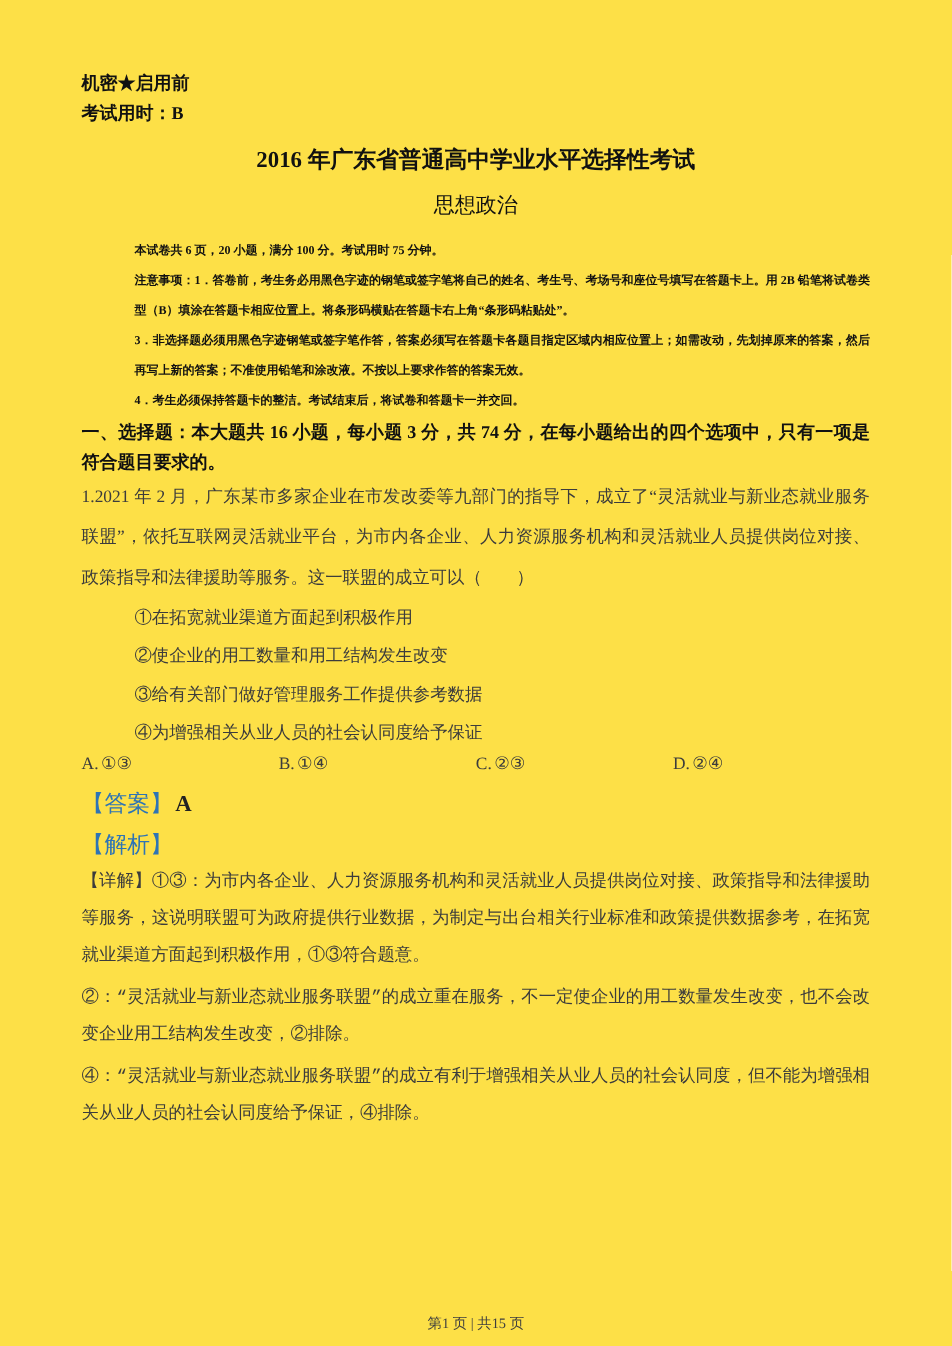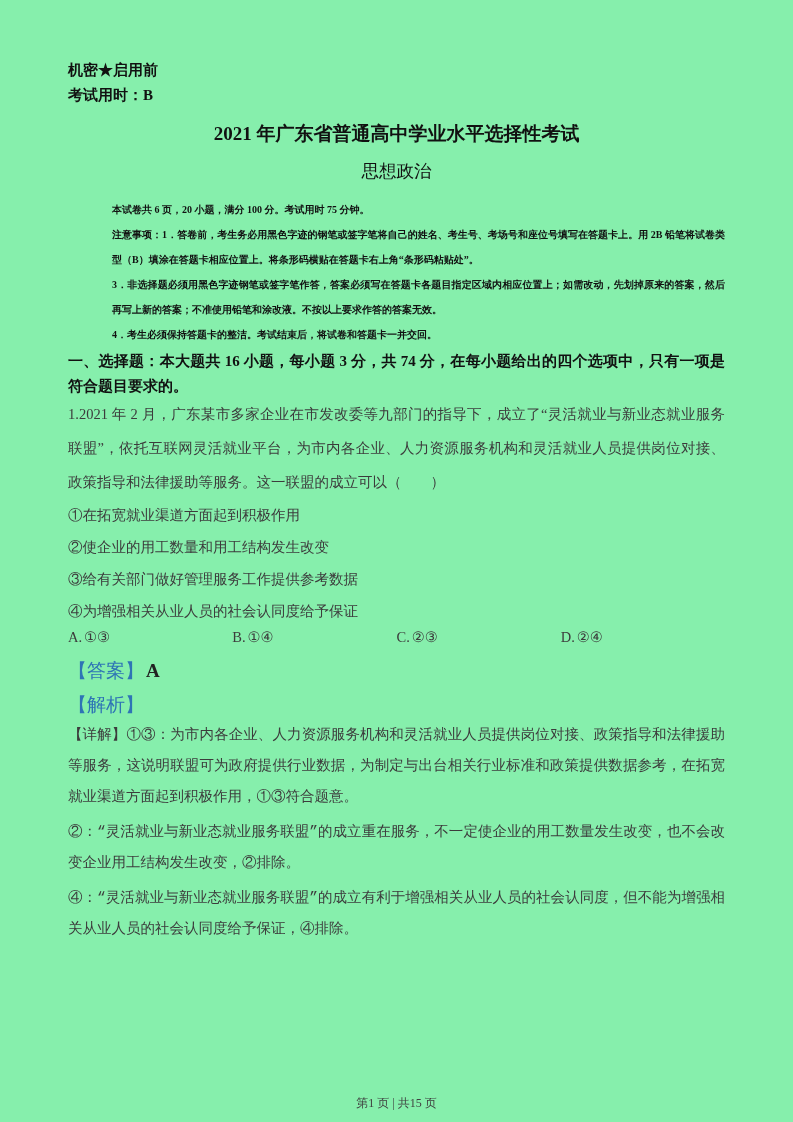--- a/index.html
+++ b/index.html
@@ -2,21 +2,21 @@
 <html><head>
 <meta charset="utf-8">
 <style>
   * { margin: 0; padding: 0; box-sizing: border-box; }
   html, body { background: #ffffff; }
   body { width: 793px; }
   .page {
     position: relative;
     width: 793px;
     height: 1122px;
-    background: #86efac;
+    background: #fde047;
     padding: 58px 68px 0 68px;
     font-family: "Liberation Serif", "DejaVu Serif", serif;
     color: #1a1a1a;
     overflow: hidden;
   }
   .meta-line {
     font-size: 15px;
     font-weight: 700;
     line-height: 25px;
     color: #111111;
@@ -58,20 +58,21 @@
     margin-top: -2px;
     font-size: 14.5px;
     line-height: 34px;
     text-align: justify;
     color: #3c3c3c;
   }
   .q-statement {
     font-size: 14.5px;
     line-height: 32px;
     color: #3c3c3c;
+    margin-left: 44px;
   }
   .q-options {
     display: flex;
     margin-top: -5px;
     font-size: 14.5px;
     line-height: 30px;
     color: #3c3c3c;
   }
   .q-option { width: 166px; }
   .q-option .opt-label { margin-right: 2px; }
@@ -103,21 +104,21 @@
   }
 </style>
 </head>
 <body>
 
 <div class="page">
 
   <div class="meta-line">机密★启用前</div>
   <div class="meta-line">考试用时：B</div>
 
-  <h1 class="doc-title">2021 年广东省普通高中学业水平选择性考试</h1>
+  <h1 class="doc-title">2016 年广东省普通高中学业水平选择性考试</h1>
   <h2 class="doc-subtitle">思想政治</h2>
 
   <p class="bold-block exam-info">本试卷共 6 页，20 小题，满分 100 分。考试用时 75 分钟。</p>
 
   <p class="bold-block">注意事项：1．答卷前，考生务必用黑色字迹的钢笔或签字笔将自己的姓名、考生号、考场号和座位号填写在答题卡上。用 2B 铅笔将试卷类型（B）填涂在答题卡相应位置上。将条形码横贴在答题卡右上角“条形码粘贴处”。</p>
   <p class="bold-block">3．非选择题必须用黑色字迹钢笔或签字笔作答，答案必须写在答题卡各题目指定区域内相应位置上；如需改动，先划掉原来的答案，然后再写上新的答案；不准使用铅笔和涂改液。不按以上要求作答的答案无效。</p>
   <p class="bold-block">4．考生必须保持答题卡的整洁。考试结束后，将试卷和答题卡一并交回。</p>
 
   <p class="section-heading">一、选择题：本大题共 16 小题，每小题 3 分，共 74 分，在每小题给出的四个选项中，只有一项是符合题目要求的。</p>
 

